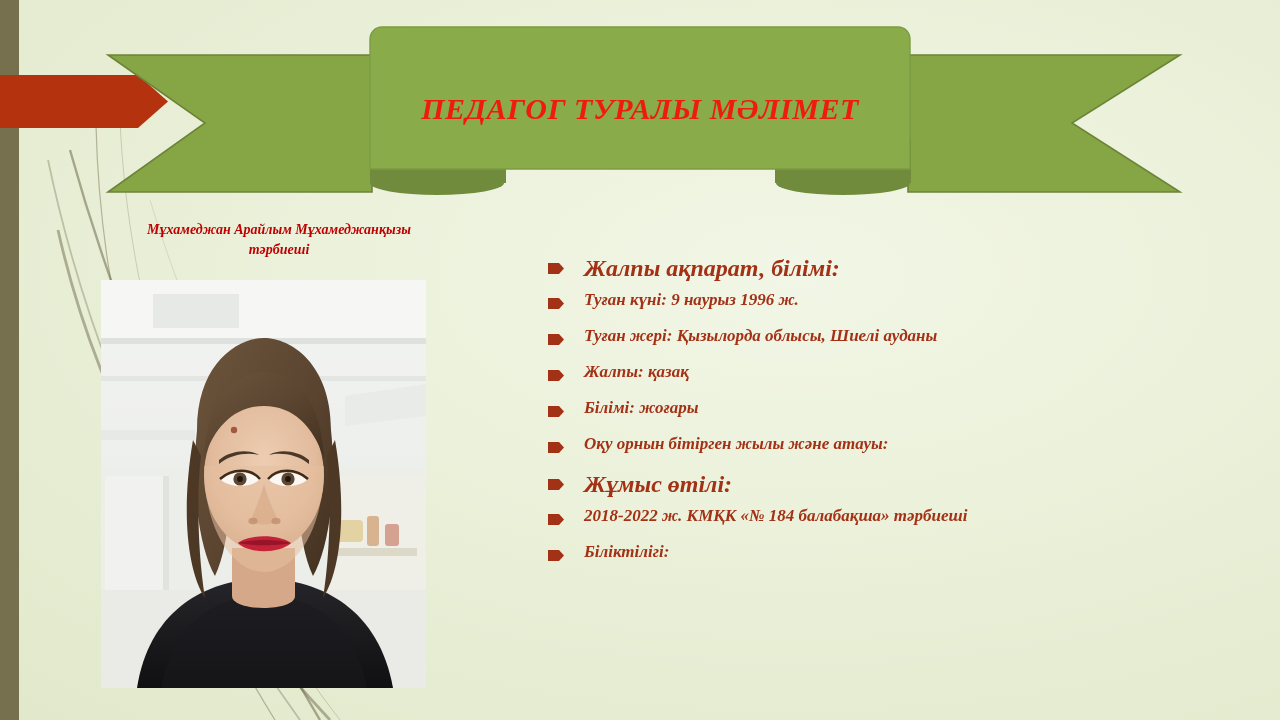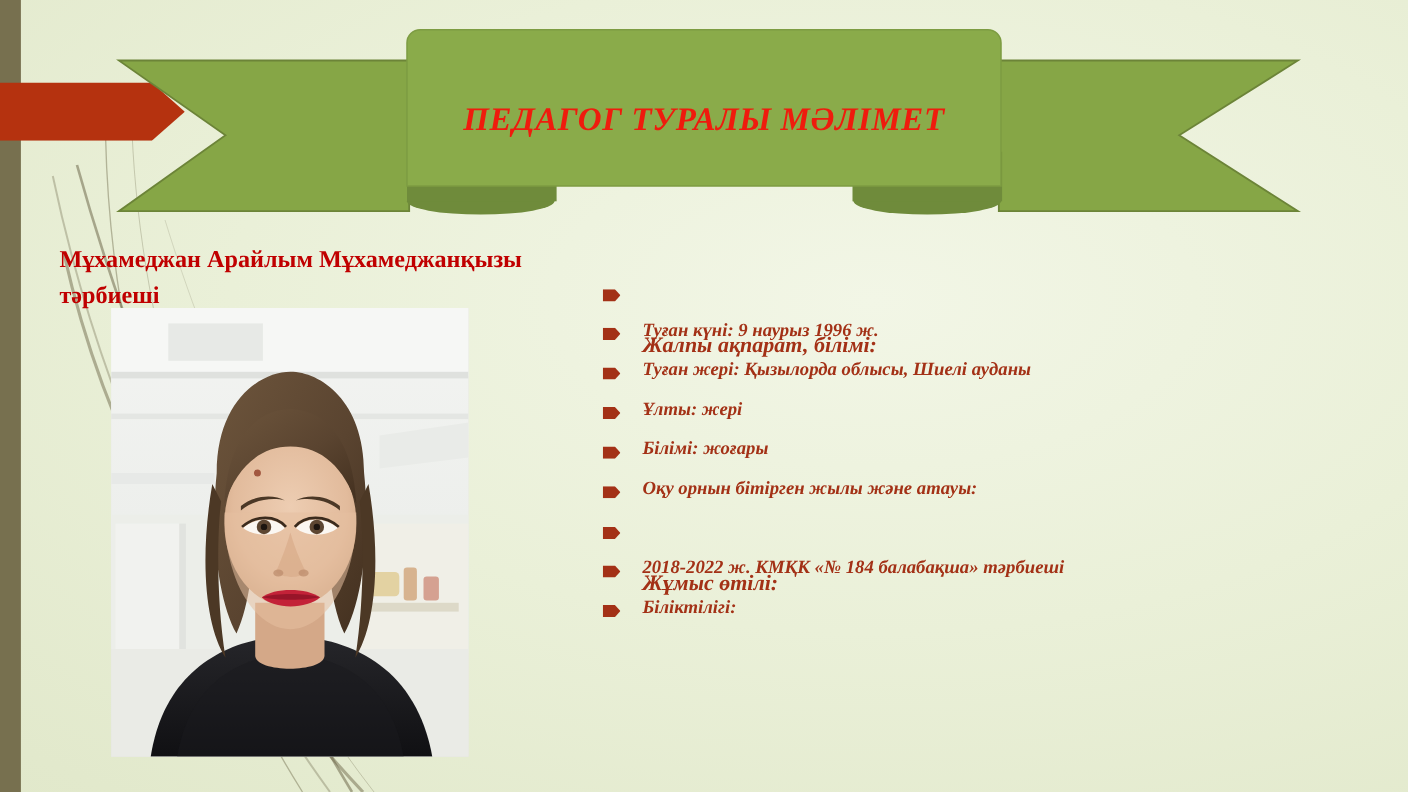--- a/index.html
+++ b/index.html
@@ -73,23 +73,24 @@
     text-align: center;
     white-space: nowrap;
   }
 
   
   .teacher-name {
     position: absolute;
     left: 54px;
     top: 220px;
     width: 450px;
-    text-align: left;
-    font-size: 22px;
+    text-align: center;
+    font-size: 14px;
     font-weight: bold;
+    font-style: italic;
     color: #c00000;
     line-height: 1.45;
   }
 
   
   .photo {
     position: absolute;
     left: 101px;
     top: 280px;
     width: 325px;
@@ -119,21 +120,21 @@
     margin-right: 20px;
   }
   .bullet-text {
     font-size: 17px;
     font-style: italic;
     font-weight: bold;
     color: #a33116;
     white-space: nowrap;
     line-height: 1.1;
   }
-  .bullet-row.head .bullet-text { font-size: 20px; margin-top: 48px; }
+  .bullet-row.head .bullet-text { font-size: 24px; }
   .bullet-row.head .bullet-mark { margin-top: 8px; }
 </style>
 </head>
 <body>
 
 <div class="slide">
 
   <div class="left-bar"></div>
 
   <svg class="grass" viewBox="0 0 360 720">
@@ -277,21 +278,21 @@
     <div class="bullet-row">
       <svg class="bullet-mark" viewBox="0 0 16 11">
           <polygon points="0,0 11,0 16,5.5 11,11 0,11" fill="#a33116"></polygon>
         </svg>
       <span class="bullet-text">Туған жері: Қызылорда облысы, Шиелі ауданы</span>
     </div>
     <div class="bullet-row">
       <svg class="bullet-mark" viewBox="0 0 16 11">
           <polygon points="0,0 11,0 16,5.5 11,11 0,11" fill="#a33116"></polygon>
         </svg>
-      <span class="bullet-text">Ұлты: жері</span>
+      <span class="bullet-text">Жалпы: қазақ</span>
     </div>
     <div class="bullet-row">
       <svg class="bullet-mark" viewBox="0 0 16 11">
           <polygon points="0,0 11,0 16,5.5 11,11 0,11" fill="#a33116"></polygon>
         </svg>
       <span class="bullet-text">Білімі: жоғары</span>
     </div>
     <div class="bullet-row">
       <svg class="bullet-mark" viewBox="0 0 16 11">
           <polygon points="0,0 11,0 16,5.5 11,11 0,11" fill="#a33116"></polygon>

